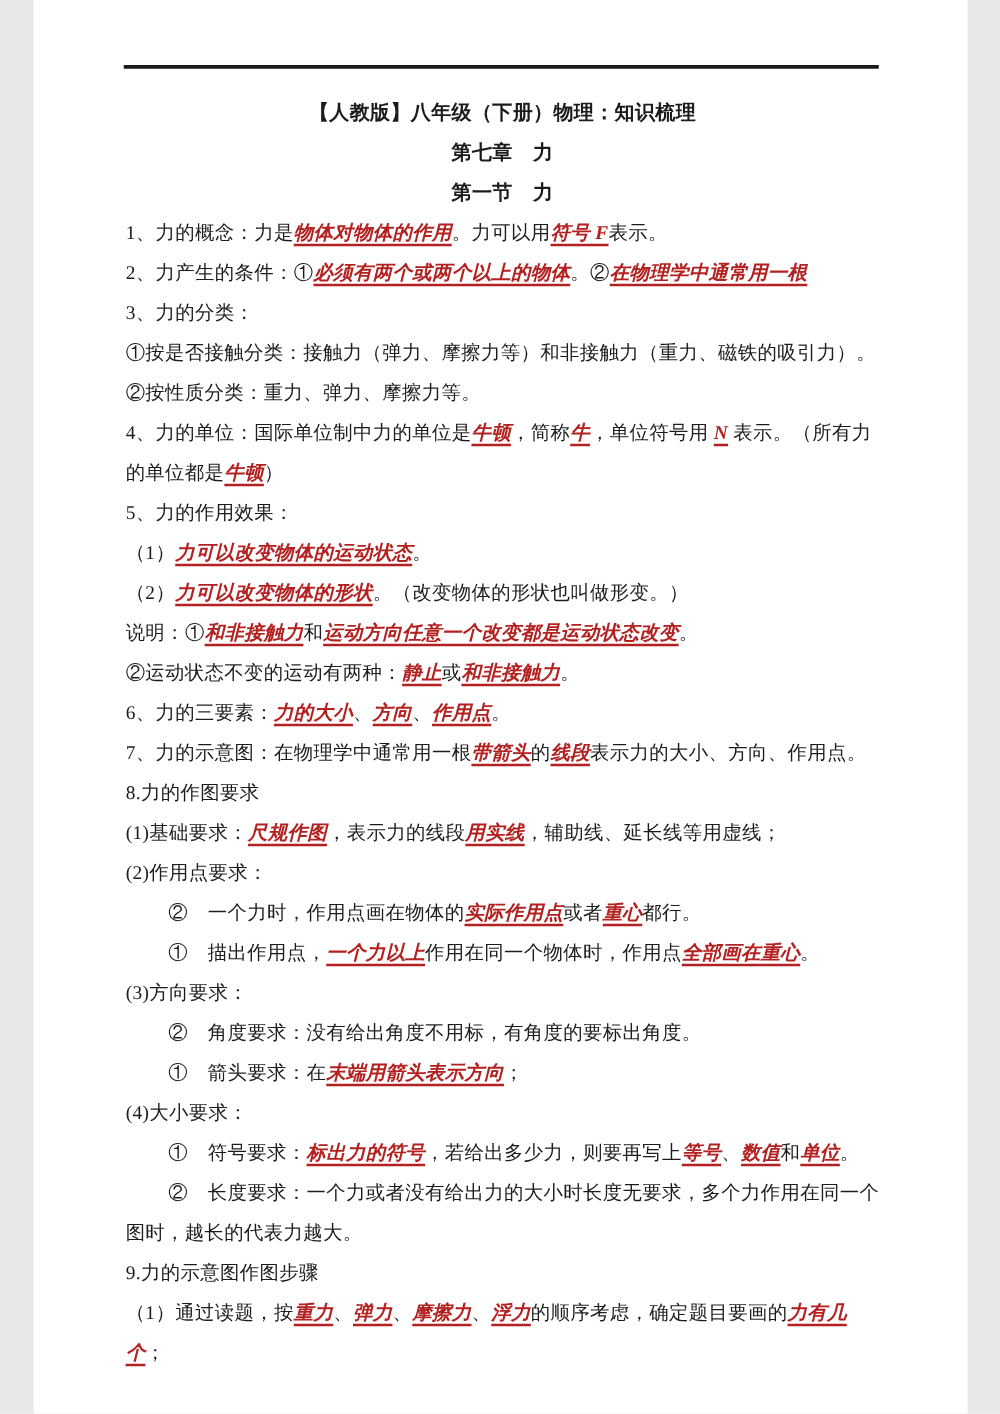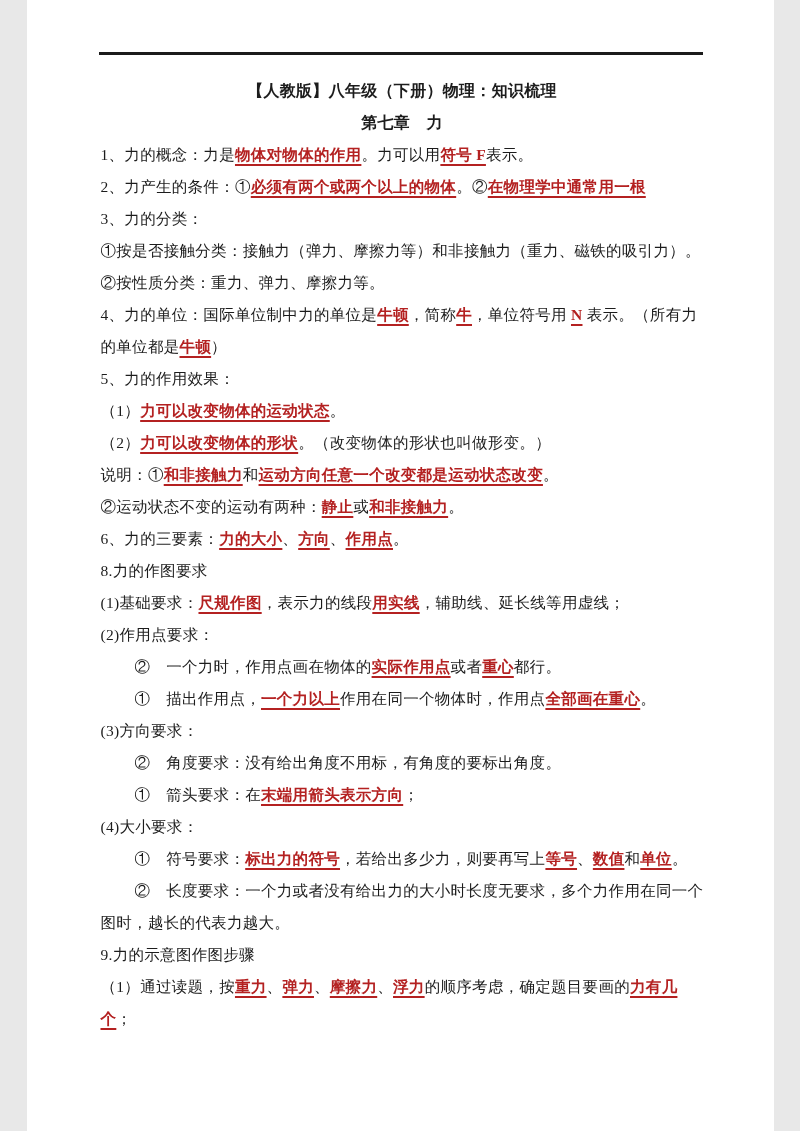--- a/index.html
+++ b/index.html
@@ -34,47 +34,50 @@
     text-align: center;
     font-weight: bold;
     font-size: 16px;
   }
   .line.indent { text-indent: 2.2em; }
   .seg-b { font-weight: normal; }
   .seg-n { font-weight: normal; }
   .seg-r {
     color: #b42121;
     font-weight: bold;
+    font-style: italic;
     text-decoration: underline;
     text-decoration-color: #b42121;
     text-decoration-thickness: 1.5px;
     text-underline-offset: 4px;
   }
 </style>
 </head>
 <body>
 
 <div class="page">
   <div class="top-rule"></div>
   <div class="content">
     <p class="line center">【人教版】八年级（下册）物理：知识梳理</p>
     <p class="line center">第七章　力</p>
+    <p class="line center">第一节　力</p>
     <div id="body-lines">
         <p class="line"><span class="seg-b">1、力的概念：</span><span class="seg-n">力是</span><span class="seg-r">物体对物体的作用</span><span class="seg-n">。力可以用</span><span class="seg-r">符号 F</span><span class="seg-n">表示。</span></p>
         <p class="line"><span class="seg-b">2、力产生的条件：</span><span class="seg-n">①</span><span class="seg-r">必须有两个或两个以上的物体</span><span class="seg-n">。</span><span class="seg-n">②</span><span class="seg-r">在物理学中通常用一根</span></p>
         <p class="line"><span class="seg-b">3、力的分类：</span></p>
         <p class="line"><span class="seg-n">①按是否接触分类：接触力（弹力、摩擦力等）和非接触力（重力、磁铁的吸引力）。</span></p>
         <p class="line"><span class="seg-n">②按性质分类：重力、弹力、摩擦力等。</span></p>
         <p class="line"><span class="seg-b">4、力的单位：</span><span class="seg-n">国际单位制中力的单位是</span><span class="seg-r">牛顿</span><span class="seg-n">，简称</span><span class="seg-r">牛</span><span class="seg-n">，单位符号用 </span><span class="seg-r">N</span><span class="seg-n"> 表示。</span><span class="seg-b">（所有力的单位都是</span><span class="seg-r">牛顿</span><span class="seg-b">）</span></p>
         <p class="line"><span class="seg-b">5、力的作用效果：</span></p>
         <p class="line"><span class="seg-n">（1）</span><span class="seg-r">力可以改变物体的运动状态</span><span class="seg-n">。</span></p>
         <p class="line"><span class="seg-n">（2）</span><span class="seg-r">力可以改变物体的形状</span><span class="seg-n">。（改变物体的形状也叫做形变。）</span></p>
         <p class="line"><span class="seg-n">说明：</span><span class="seg-n">①</span><span class="seg-r">和非接触力</span><span class="seg-n">和</span><span class="seg-r">运动方向任意一个改变都是运动状态改变</span><span class="seg-n">。</span></p>
         <p class="line"><span class="seg-b">②运动状态不变的运动有两种：</span><span class="seg-r">静止</span><span class="seg-b">或</span><span class="seg-r">和非接触力</span><span class="seg-b">。</span></p>
         <p class="line"><span class="seg-b">6、力的三要素：</span><span class="seg-r">力的大小</span><span class="seg-n">、</span><span class="seg-r">方向</span><span class="seg-n">、</span><span class="seg-r">作用点</span><span class="seg-n">。</span></p>
+        <p class="line"><span class="seg-b">7、力的示意图：</span><span class="seg-n">在物理学中通常用一根</span><span class="seg-r">带箭头</span><span class="seg-n">的</span><span class="seg-r">线段</span><span class="seg-n">表示力的大小、方向、作用点。</span></p>
         <p class="line"><span class="seg-b">8.力的作图要求</span></p>
         <p class="line"><span class="seg-b">(1)基础要求：</span><span class="seg-r">尺规作图</span><span class="seg-n">，表示力的线段</span><span class="seg-r">用实线</span><span class="seg-n">，辅助线、延长线等用虚线；</span></p>
         <p class="line"><span class="seg-b">(2)作用点要求：</span></p>
         <p class="line indent"><span class="seg-n">②　一个力时，作用点画在物体的</span><span class="seg-r">实际作用点</span><span class="seg-n">或者</span><span class="seg-r">重心</span><span class="seg-n">都行。</span></p>
         <p class="line indent"><span class="seg-n">①　描出作用点，</span><span class="seg-r">一个力以上</span><span class="seg-n">作用在同一个物体时，作用点</span><span class="seg-r">全部画在重心</span><span class="seg-n">。</span></p>
         <p class="line"><span class="seg-b">(3)方向要求：</span></p>
         <p class="line indent"><span class="seg-n">②　角度要求：没有给出角度不用标，有角度的要标出角度。</span></p>
         <p class="line indent"><span class="seg-n">①　箭头要求：在</span><span class="seg-r">末端用箭头表示方向</span><span class="seg-n">；</span></p>
         <p class="line"><span class="seg-b">(4)大小要求：</span></p>
         <p class="line indent"><span class="seg-n">①　符号要求：</span><span class="seg-r">标出力的符号</span><span class="seg-n">，若给出多少力，则要再写上</span><span class="seg-r">等号</span><span class="seg-n">、</span><span class="seg-r">数值</span><span class="seg-n">和</span><span class="seg-r">单位</span><span class="seg-n">。</span></p>

